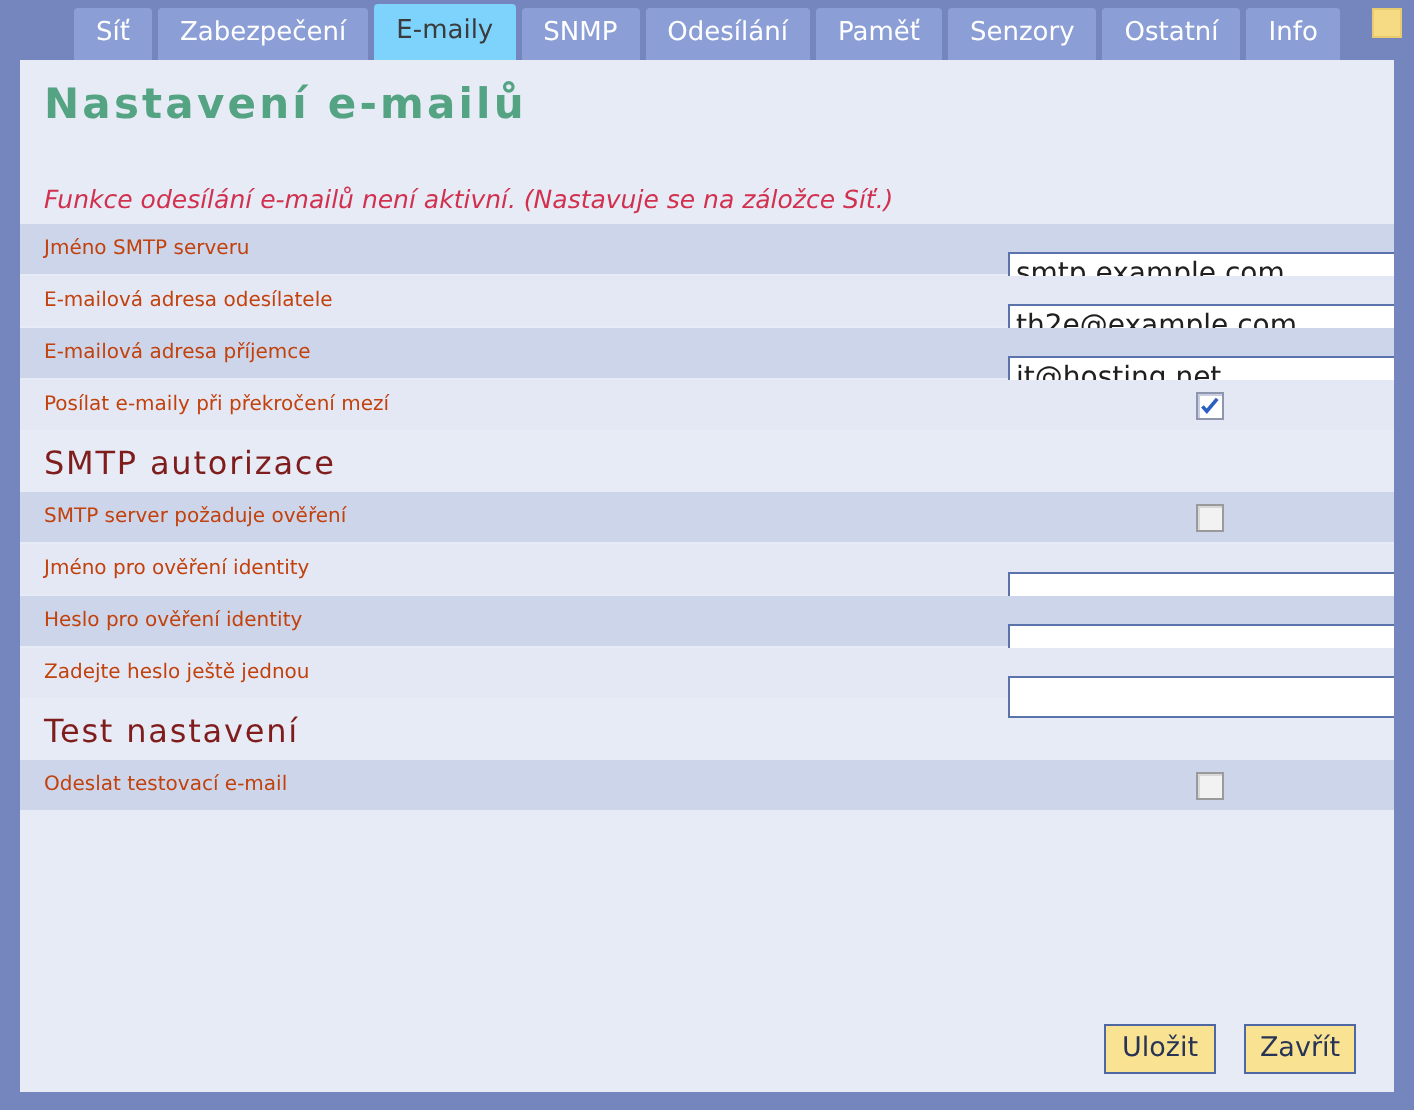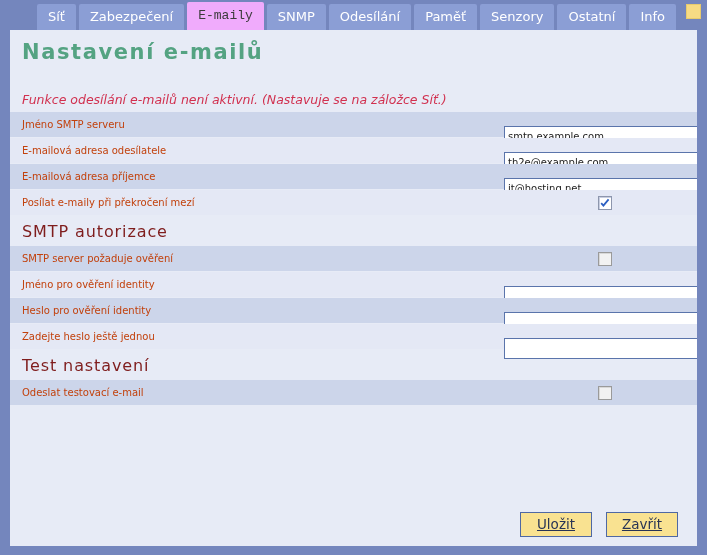--- a/index.html
+++ b/index.html
@@ -42,25 +42,24 @@
     color: #ffffff;
     font-size: 13px;
     padding: 0 11px;
     margin-right: 3px;
     border-radius: 2px 2px 0 0;
     white-space: nowrap;
     cursor: pointer;
     box-sizing: border-box;
   }
   .tab.active {
-    background: #f0abfc;
+    background: #7dd3fc;
     color: #3b3b3b;
     height: 28px;
     line-height: 28px;
-    font-family: Liberation Mono, monospace;
   }
   .corner-box {
     position: absolute;
     right: 6px;
     top: 4px;
     width: 15px;
     height: 15px;
     background: #f7db84;
     border: 1px solid #e8cb6e;
     box-sizing: border-box;
@@ -137,21 +136,21 @@
 
   .text-input {
     position: absolute;
     left: 494px;
     width: 204px;
     height: 21px;
     background: #ffffff;
     border: 1px solid #5a74ab;
     box-sizing: border-box;
     font-family: "DejaVu Sans", sans-serif;
-    font-size: 10px;
+    font-size: 14px;
     color: #202020;
     padding: 0 3px;
     outline: none;
     line-height: 19px;
     margin-top: 24px;
   }
 
   .cb {
     position: absolute;
     left: 588px;
@@ -194,27 +193,26 @@
     justify-content: flex-end;
     padding-right: 19px;
     box-sizing: border-box;
   }
   .btn {
     background: #f9e291;
     border: 1px solid #4f68a3;
     color: #283455;
     font-family: "DejaVu Sans", sans-serif;
     font-size: 13.5px;
-    width: 72px;
+    width: 56px;
     height: 25px;
     margin-left: 14px;
     cursor: pointer;
     box-sizing: border-box;
     padding: 0;
-    text-decoration: underline;
   }
 </style>
 </head>
 <body>
 
 <div class="app">
 
   <div class="tabbar" id="tabbar">
     <div class="tab">Síť</div>
       <div class="tab">Zabezpečení</div>

